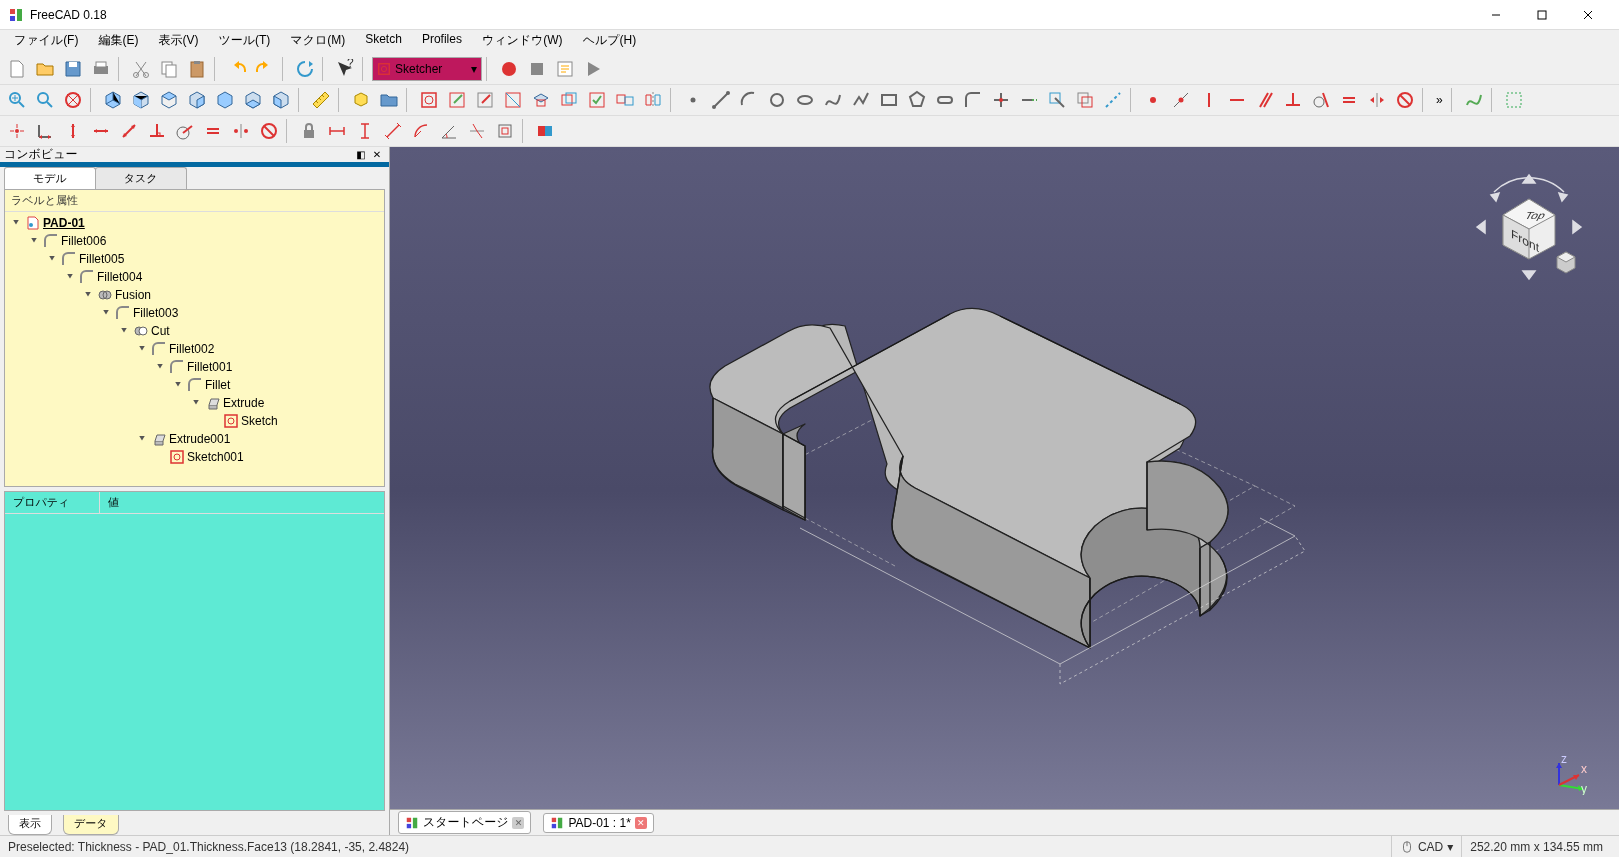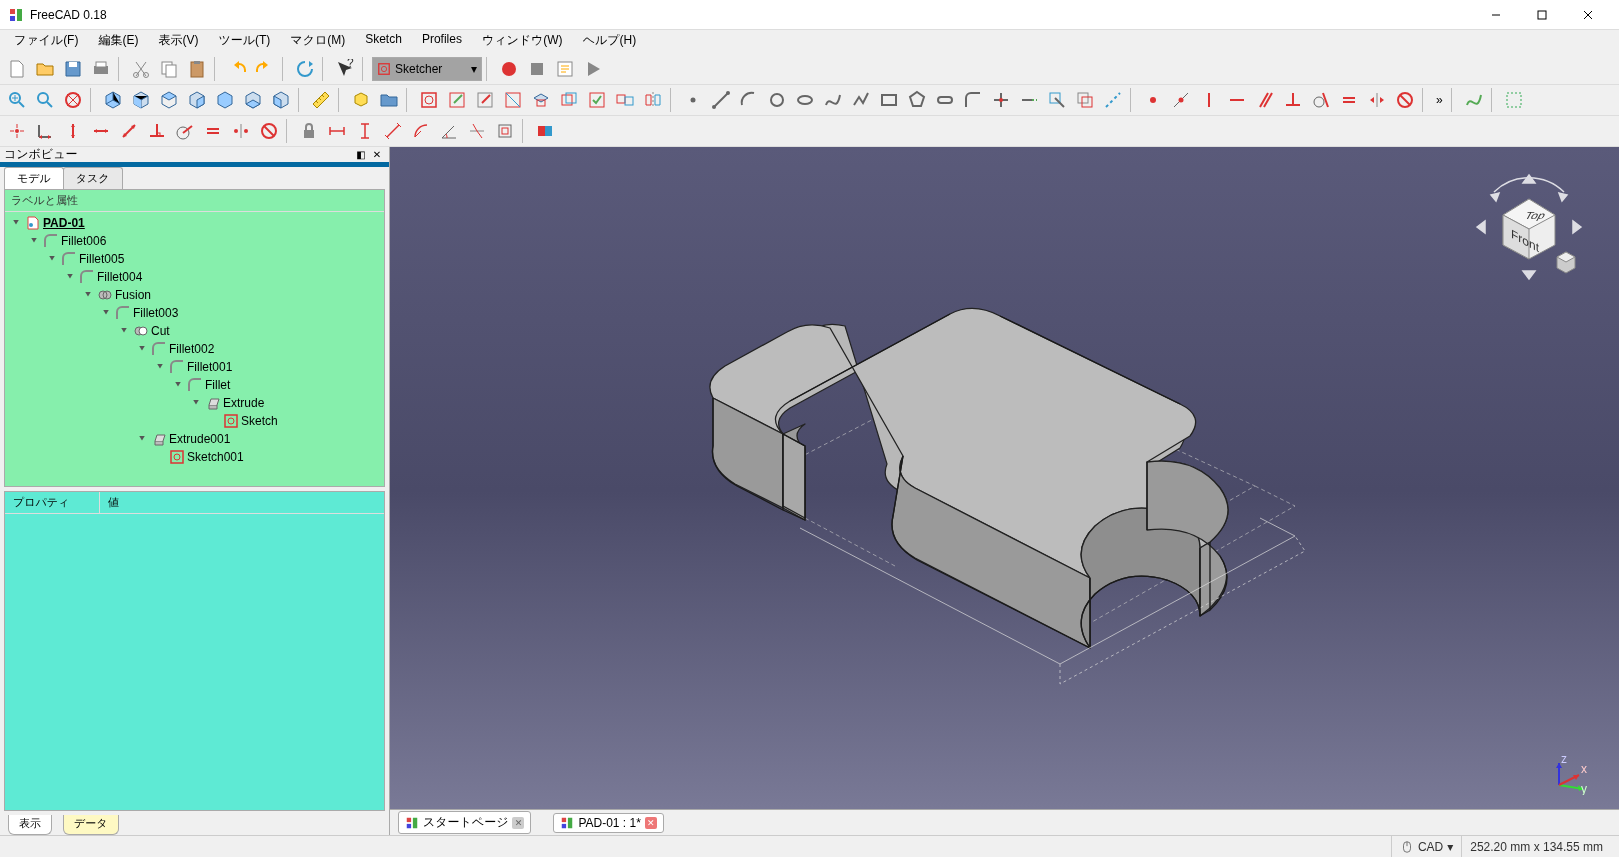--- a/index.html
+++ b/index.html
@@ -7,50 +7,50 @@
 .titlebar { height: 30px; background: #fff; display: flex; align-items: center; padding: 0 8px; border-bottom: 1px solid #ddd; }
 .titlebar .logo { width: 16px; height: 16px; margin-right: 6px; }
 .titlebar .title { flex: 1; font-size: 12px; }
 .titlebar .winbtn { width: 46px; height: 30px; display: flex; align-items: center; justify-content: center; cursor: pointer; }
 .menubar { height: 24px; background: #f0f0f0; display: flex; align-items: flex-start; padding: 0 4px; }
 .menubar .menuitem { padding: 2px 10px; cursor: pointer; }
 .toolbar { background: #f0f0f0; display: flex; align-items: center; padding: 2px 4px; gap: 2px; flex-wrap: wrap; border-bottom: 1px solid #ddd; }
 .tbtn { width: 26px; height: 26px; display: flex; align-items: center; justify-content: center; cursor: pointer; border-radius: 2px; }
 .tbtn svg { width: 20px; height: 20px; }
 .tsep { width: 6px; height: 24px; border-left: 1px solid #bbb; margin: 0 2px; }
-.wbselect { height: 24px; border: 1px solid #aaa; padding: 0 4px; display: flex; align-items: center; gap: 4px; background: #a3a3a3; cursor: pointer; min-width: 110px; }
+.wbselect { height: 24px; border: 1px solid #aaa; padding: 0 4px; display: flex; align-items: center; gap: 4px; background: #be185d; cursor: pointer; min-width: 110px; }
 .wbselect .arr { margin-left: auto; }
 .main { flex: 1; display: flex; overflow: hidden; }
 .sidebar { width: 390px; background: #f0f0f0; display: flex; flex-direction: column; border-right: 1px solid #aaa; }
 .dockhdr { height: 20px; background: #f0f0f0; display: flex; align-items: center; padding: 0 4px; font-size: 11px; border-bottom: 5px solid #0369a1; }
 .dockhdr .sp { flex: 1; }
 .dockhdr .dbtn { width: 16px; height: 16px; display: flex; align-items: center; justify-content: center; cursor: pointer; font-size: 10px; }
 .tabs { height: 22px; display: flex; align-items: flex-end; padding: 0 4px; }
-.tab { padding: 3px 12px; border: 1px solid #aaa; border-bottom: none; background: #e8e8e8; cursor: pointer; font-size: 11px; margin-right: -1px; border-radius: 3px 3px 0 0;}
+.tab { padding: 3px 28px; border: 1px solid #aaa; border-bottom: none; background: #e8e8e8; cursor: pointer; font-size: 11px; margin-right: -1px; border-radius: 3px 3px 0 0;}
 .tab.active { background: #fff; }
-.treewrap { flex: 1; background: #86efac; border: 1px solid #aaa; margin: 0 4px; overflow: auto; display: flex; flex-direction: column;}
+.treewrap { flex: 1; background: #fef9c3; border: 1px solid #aaa; margin: 0 4px; overflow: auto; display: flex; flex-direction: column;}
 .treehdr { padding: 3px 6px; border-bottom: 1px solid #ddd; font-size: 11px; color: #333; }
 .tree { flex:1; padding: 2px 0; }
 .trow { display: flex; align-items: center; height: 18px; padding-right: 4px; cursor: pointer; white-space: nowrap; font-size: 12px;}
 .trow .tw { width: 14px; text-align: center; color: #555; font-size: 10px;}
 .trow .ticon { width: 16px; height: 16px; margin: 0 2px; display: inline-flex; align-items: center; justify-content: center; }
 .trow .tlabel { }
 .trow.bold .tlabel { font-weight: bold; text-decoration: underline; }
 .propwrap { height: 320px; background: #5eead4; border: 1px solid #aaa; margin: 4px; display: flex; flex-direction: column; }
 .prophdr { display: flex; border-bottom: 1px solid #ddd; }
 .prophdr div { padding: 3px 8px; font-size: 11px; }
 .prophdr div:first-child { width: 95px; border-right: 1px solid #ddd; }
 .bottabs { height: 20px; display: flex; padding: 0 8px; gap:12px; }
 .btab { padding: 1px 10px; border: 1px solid #aaa; border-top: none; background: #fef9c3; cursor: pointer; font-size: 11px; border-radius: 0 0 6px 6px; margin-right:-1px;}
 .btab.active { background: #fff; }
 .viewport { flex: 1; position: relative; background: linear-gradient(to bottom, #5a5a7a 0%, #4a4a68 50%, #7d7d9a 100%); overflow: hidden;}
 .viewport .model { position: absolute; left: 50%; top: 50%; transform: translate(-50%, -55%); }
 .navcube { position: absolute; top: 20px; right: 30px; width: 120px; height: 120px; }
 .axis { position: absolute; bottom: 40px; right: 30px; width: 40px; height: 40px; }
-.doc-tabs { position: absolute; bottom: 0; left: 0; right: 0; height: 26px; background: #f0f0f0; display: flex; align-items: center; padding: 0 8px; gap: 22px; border-top: 1px solid #aaa;}
+.doc-tabs { position: absolute; bottom: 0; left: 0; right: 0; height: 26px; background: #f0f0f0; display: flex; align-items: center; padding: 0 8px; gap: 12px; border-top: 1px solid #aaa;}
 .doctab { display: flex; align-items: center; gap: 4px; padding: 2px 6px; border: 1px solid #aaa; background: #fff; border-radius: 3px; cursor: pointer; font-size: 11px;}
 .doctab .closex { width: 12px; height: 12px; background: #e77; color: #fff; border-radius: 2px; display: flex; align-items: center; justify-content: center; font-size: 9px;}
 .doctab .closeg { width: 12px; height: 12px; background: #ccc; color: #666; border-radius: 2px; display: flex; align-items: center; justify-content: center; font-size: 9px;}
 .statusbar { height: 22px; background: #f0f0f0; border-top: 1px solid #ccc; display: flex; align-items: center; padding: 0 8px; font-size: 11px; color: #333; }
 .statusbar .sp { flex: 1; }
 .statusbar .sseg { padding: 0 8px; border-left: 1px solid #ccc; height: 100%; display: flex; align-items: center; gap:4px;}
 .appbox { border:1px dotted #888; padding:1px 4px; margin:2px; font-size:11px; display:inline-block;}
 </style>
 </head>
 <body>
@@ -911,20 +911,21 @@
             <path d="M9 2h5v12H9z" fill="#4a4"></path>
           </svg>
         <span>PAD-01 : 1*</span>
         <span class="closex">✕</span>
       </div>
     </div>
   </div>
 </div>
 
 <div class="statusbar">
+  <span>Preselected: Thickness - PAD_01.Thickness.Face13 (18.2841, -35, 2.4824)</span>
   <span class="sp"></span>
   <span class="sseg">
     <svg width="14" height="14" viewBox="0 0 16 16">
         <rect x="4" y="2" width="8" height="12" rx="4" fill="none" stroke="#666"></rect>
         <path d="M8 2v5" stroke="#666"></path>
       </svg>
     <span>CAD</span>
     <span>▾</span>
   </span>
   <span class="sseg">252.20 mm x 134.55 mm</span>

